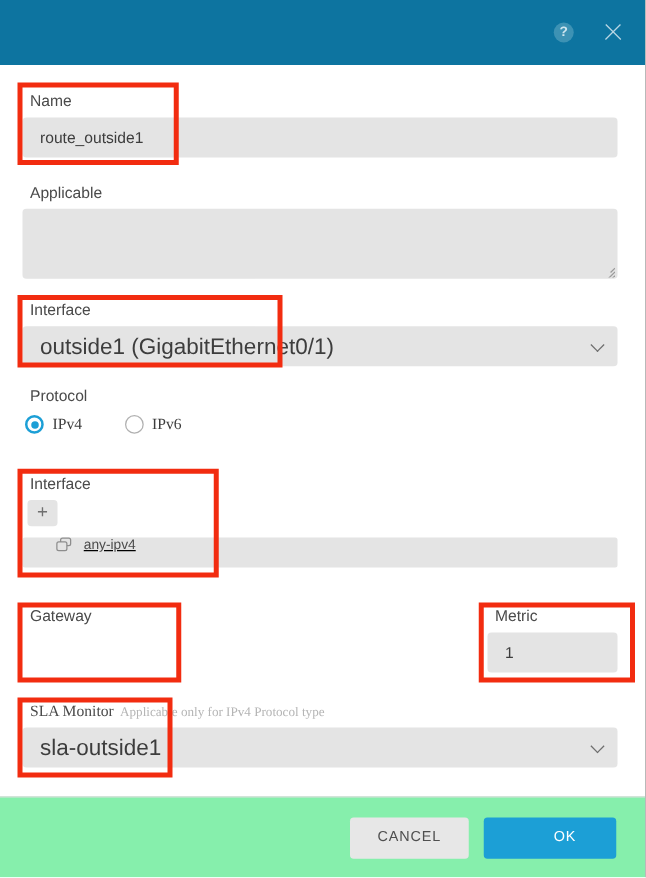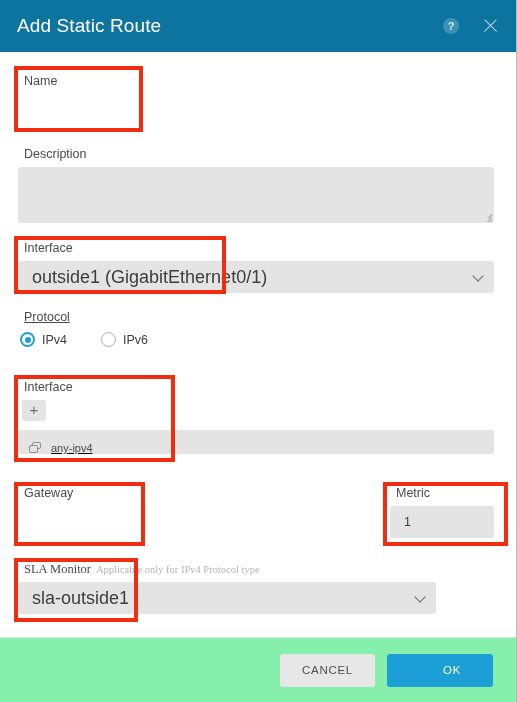--- a/index.html
+++ b/index.html
@@ -142,21 +142,21 @@
   .resize-grip i {
     position: absolute;
     right: 0;
     height: 1px;
     background: #9a9a9a;
     transform: rotate(-45deg);
     transform-origin: right center;
   }
 
   
-  .radio-row { position: absolute; display: flex; align-items: center; }
+  .radio-row { position: absolute; display: flex; align-items: center; font-family: Liberation Serif, serif; }
   .radio {
     width: 15px; height: 15px;
     border-radius: 50%;
     box-sizing: border-box;
     position: relative;
     cursor: pointer;
   }
   .radio.off { border: 1.5px solid #b0b0b0; background: #fff; }
   .radio.on  { border: 2px solid #1c9fd6; background: #fff; }
   .radio.on:after {
@@ -185,22 +185,22 @@
     text-align: center;
     cursor: pointer;
   }
 
   
   .net-row {
     position: absolute;
     background: #e4e4e4;
     border-radius: 2px;
     display: flex;
-    align-items: flex-end;
-    padding-left: 11px;
+    align-items: flex-start;
+    padding-left: 27px;
     box-sizing: border-box;
     text-decoration: underline;
   }
   .net-row .name {
     font-size: 11px;
     color: #4b4b4b;
     margin-left: 9px;
   }
   .obj-icon { width: 13px; height: 12px; position: relative; }
   .obj-icon i {
@@ -259,46 +259,46 @@
     pointer-events: none;
     z-index: 50;
   }
 </style>
 </head>
 <body>
 
 <div id="dialog">
 
   <div class="titlebar">
-    <div class="title">Add Static Route</div>
     <div class="spacer"></div>
     <div class="help-icon">?</div>
     <div class="close-icon"></div>
   </div>
 
   <div class="body">
 
     <div class="field-label" style="left:24px; top:22px;">Name</div>
-
-    <div class="field-label" style="left:24px; top:95px;">Description</div>
+    <div class="input-box" style="left:18px; top:42px; width:476px; height:32px;">route_outside1</div>
+
+    <div class="field-label" style="left:24px; top:95px;">Applicable</div>
     <div class="textarea-box" style="left:18px; top:115px; width:476px; height:56px;">
       <div class="resize-grip">
         <i style="width:11px; bottom:1px;"></i>
         <i style="width:8px;  bottom:4px;"></i>
         <i style="width:5px;  bottom:7px;"></i>
       </div>
     </div>
 
     <div class="field-label" style="left:24px; top:189px;">Interface</div>
     <div class="select-box" style="left:18px; top:209px; width:476px; height:32px;">
       <span>outside1 (GigabitEthernet0/1)</span>
       <span class="chevron"></span>
     </div>
 
-    <div class="field-label" style="left:24px; top:258px;text-decoration:underline;">Protocol</div>
+    <div class="field-label" style="left:24px; top:258px;">Protocol</div>
     <div class="radio-row" style="left:20px; top:280px;">
       <span class="radio on"></span>
       <span class="radio-label">IPv4</span>
       <span class="radio off" style="margin-left:34px;"></span>
       <span class="radio-label">IPv6</span>
     </div>
 
     <div class="field-label" style="left:24px; top:328px;">Interface</div>
     <div class="add-btn" style="left:22px; top:348px;">+</div>
     <div class="net-row" style="left:18px; top:378px; width:476px; height:24px;">
@@ -310,21 +310,21 @@
     </div>
 
     <div class="field-label" style="left:24px; top:434px;">Gateway</div>
 
     <div class="field-label" style="left:396px; top:434px;">Metric</div>
     <div class="input-box" style="left:390px; top:454px; width:104px; height:32px;">1</div>
 
     <div class="field-label" style="left:24px; top:510px;font-family:Liberation Serif, serif;">
       <span>SLA Monitor</span><span class="hint">Applicable only for IPv4 Protocol type</span>
     </div>
-    <div class="select-box" style="left:18px; top:530px; width:418px; height:32px;">
+    <div class="select-box" style="left:18px; top:530px; width:476px; height:32px;">
       <span>sla-outside1</span>
       <span class="chevron"></span>
     </div>
 
   </div>
 
   <div class="footer">
     <div class="btn btn-cancel">CANCEL</div>
     <div class="btn btn-ok">OK</div>
   </div>

